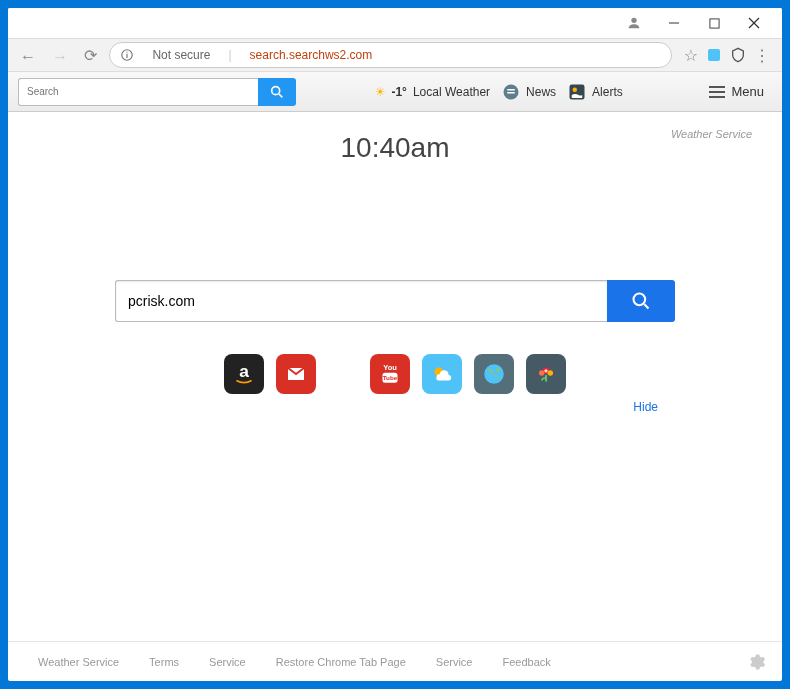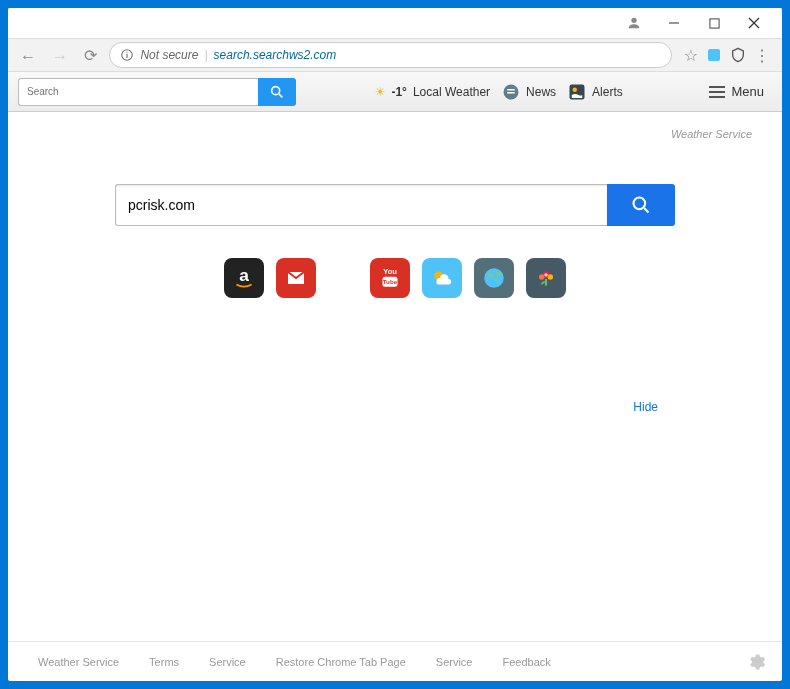--- a/index.html
+++ b/index.html
@@ -8,40 +8,40 @@
 
 
 .titlebar { height: 30px; display: flex; align-items: flex-start; justify-content: flex-end; background: #fff; }
 .win-controls { display: flex; gap: 0; padding-right: 8px; align-items: center; height: 30px; }
 .win-btn { width: 40px; height: 24px; display: flex; align-items: center; justify-content: center; color: #555; font-size: 14px; cursor: pointer; }
 .user-icon { width: 40px; height: 24px; display: flex; align-items: center; justify-content: center; }
 
 
 .addr-row { height: 34px; background: #f2f2f2; border-top: 1px solid #ddd; border-bottom: 1px solid #ddd; display: flex; align-items: center; padding: 0 8px; gap: 8px; }
 .nav-btn { color: #888; font-size: 16px; padding: 0 4px; cursor: pointer; }
-.addr-input-wrap { flex: 1; background: #fff; border: 1px solid #ccc; border-radius: 14px; height: 26px; display: flex; align-items: center; padding: 0 10px; gap: 6px; font-size: 12px; color: #555; font-style: italic; }
+.addr-input-wrap { flex: 1; background: #fff; border: 1px solid #ccc; border-radius: 14px; height: 26px; display: flex; align-items: center; padding: 0 10px; gap: 18px; font-size: 12px; color: #555; }
 .not-secure { color: #666; }
-.url-text { color: #0369a1; }
+.url-text { color: #c2410c; }
 .addr-icons { display: flex; align-items: center; gap: 8px; padding: 0 4px; }
 .star { color: #888; font-size: 16px; }
 
 
 .toolbar { height: 40px; background: linear-gradient(#f8f8f8, #ececec); border-bottom: 1px solid #ccc; display: flex; align-items: center; padding: 0 10px; gap: 12px; }
 .tb-search { display: flex; align-items: center; }
 .tb-search input { width: 240px; height: 28px; border: 1px solid #bbb; border-right: none; padding: 0 8px; font-size: 10px; color: #888; border-radius: 3px 0 0 3px; outline: none; }
 .tb-search-btn { width: 38px; height: 28px; background: #2196f3; border: none; border-radius: 0 3px 3px 0; display: flex; align-items: center; justify-content: center; cursor: pointer; }
 .tb-item { display: flex; align-items: center; gap: 6px; font-size: 12px; color: #333; cursor: pointer; }
 .tb-spacer { flex: 1; }
 .menu-btn { display: flex; align-items: center; gap: 6px; font-size: 13px; color: #333; cursor: pointer; padding: 4px 8px; }
 
 
 .content { flex: 1; position: relative; background: #fff; display: flex; flex-direction: column; align-items: center; overflow: hidden; }
 .weather-svc { position: absolute; right: 30px; top: 16px; font-size: 11px; color: #999; font-style: italic; }
 .clock { font-size: 28px; color: #444; margin-top: 20px; font-family: 'Segoe UI Light', Arial, sans-serif; font-weight: 300; }
-.main-search { margin-top: 72px; display: flex; width: 560px; }
+.main-search { margin-top: 116px; display: flex; width: 560px; }
 .main-search input { flex: 1; height: 42px; border: 1px solid #bbb; border-right: none; padding: 0 12px; font-size: 14px; border-radius: 3px 0 0 3px; outline: none; box-shadow: inset 0 1px 2px rgba(0,0,0,0.1); }
 .main-search-btn { width: 68px; height: 42px; background: #1a73e8; border: none; border-radius: 0 3px 3px 0; display: flex; align-items: center; justify-content: center; cursor: pointer; }
 .hide-link { position: absolute; right: 124px; top: 288px; font-size: 12px; color: #1a73e8; cursor: pointer; }
 .shortcuts { display: flex; gap: 12px; margin-top: 32px; }
 .shortcut { width: 40px; height: 40px; border-radius: 8px; display: flex; align-items: center; justify-content: center; cursor: pointer; position: relative; }
 .sc-amazon { background: #222; }
 .sc-gmail { background: #d93025; }
 .sc-youtube { background: #d93025; margin-left: 42px; }
 .sc-weather { background: #4fc3f7; }
 .sc-globe { background: #546e7a; }
@@ -150,20 +150,21 @@
           <line x1="0" y1="2" x2="16" y2="2" stroke="#555" stroke-width="2"></line>
           <line x1="0" y1="7" x2="16" y2="7" stroke="#555" stroke-width="2"></line>
           <line x1="0" y1="12" x2="16" y2="12" stroke="#555" stroke-width="2"></line>
         </svg>
       <span>Menu</span>
     </div>
   </div>
 
   <div class="content">
     <div class="weather-svc">Weather Service</div>
+    <div class="clock">10:40am</div>
 
     <div class="main-search">
       <input value="pcrisk.com" style="">
       <button class="main-search-btn">
         <svg width="20" height="20" viewBox="0 0 24 24">
             <circle cx="10" cy="10" r="7" fill="none" stroke="#fff" stroke-width="2.5"></circle>
             <line x1="16" y1="16" x2="21" y2="21" stroke="#fff" stroke-width="2.5"></line>
           </svg>
       </button>
     </div>

